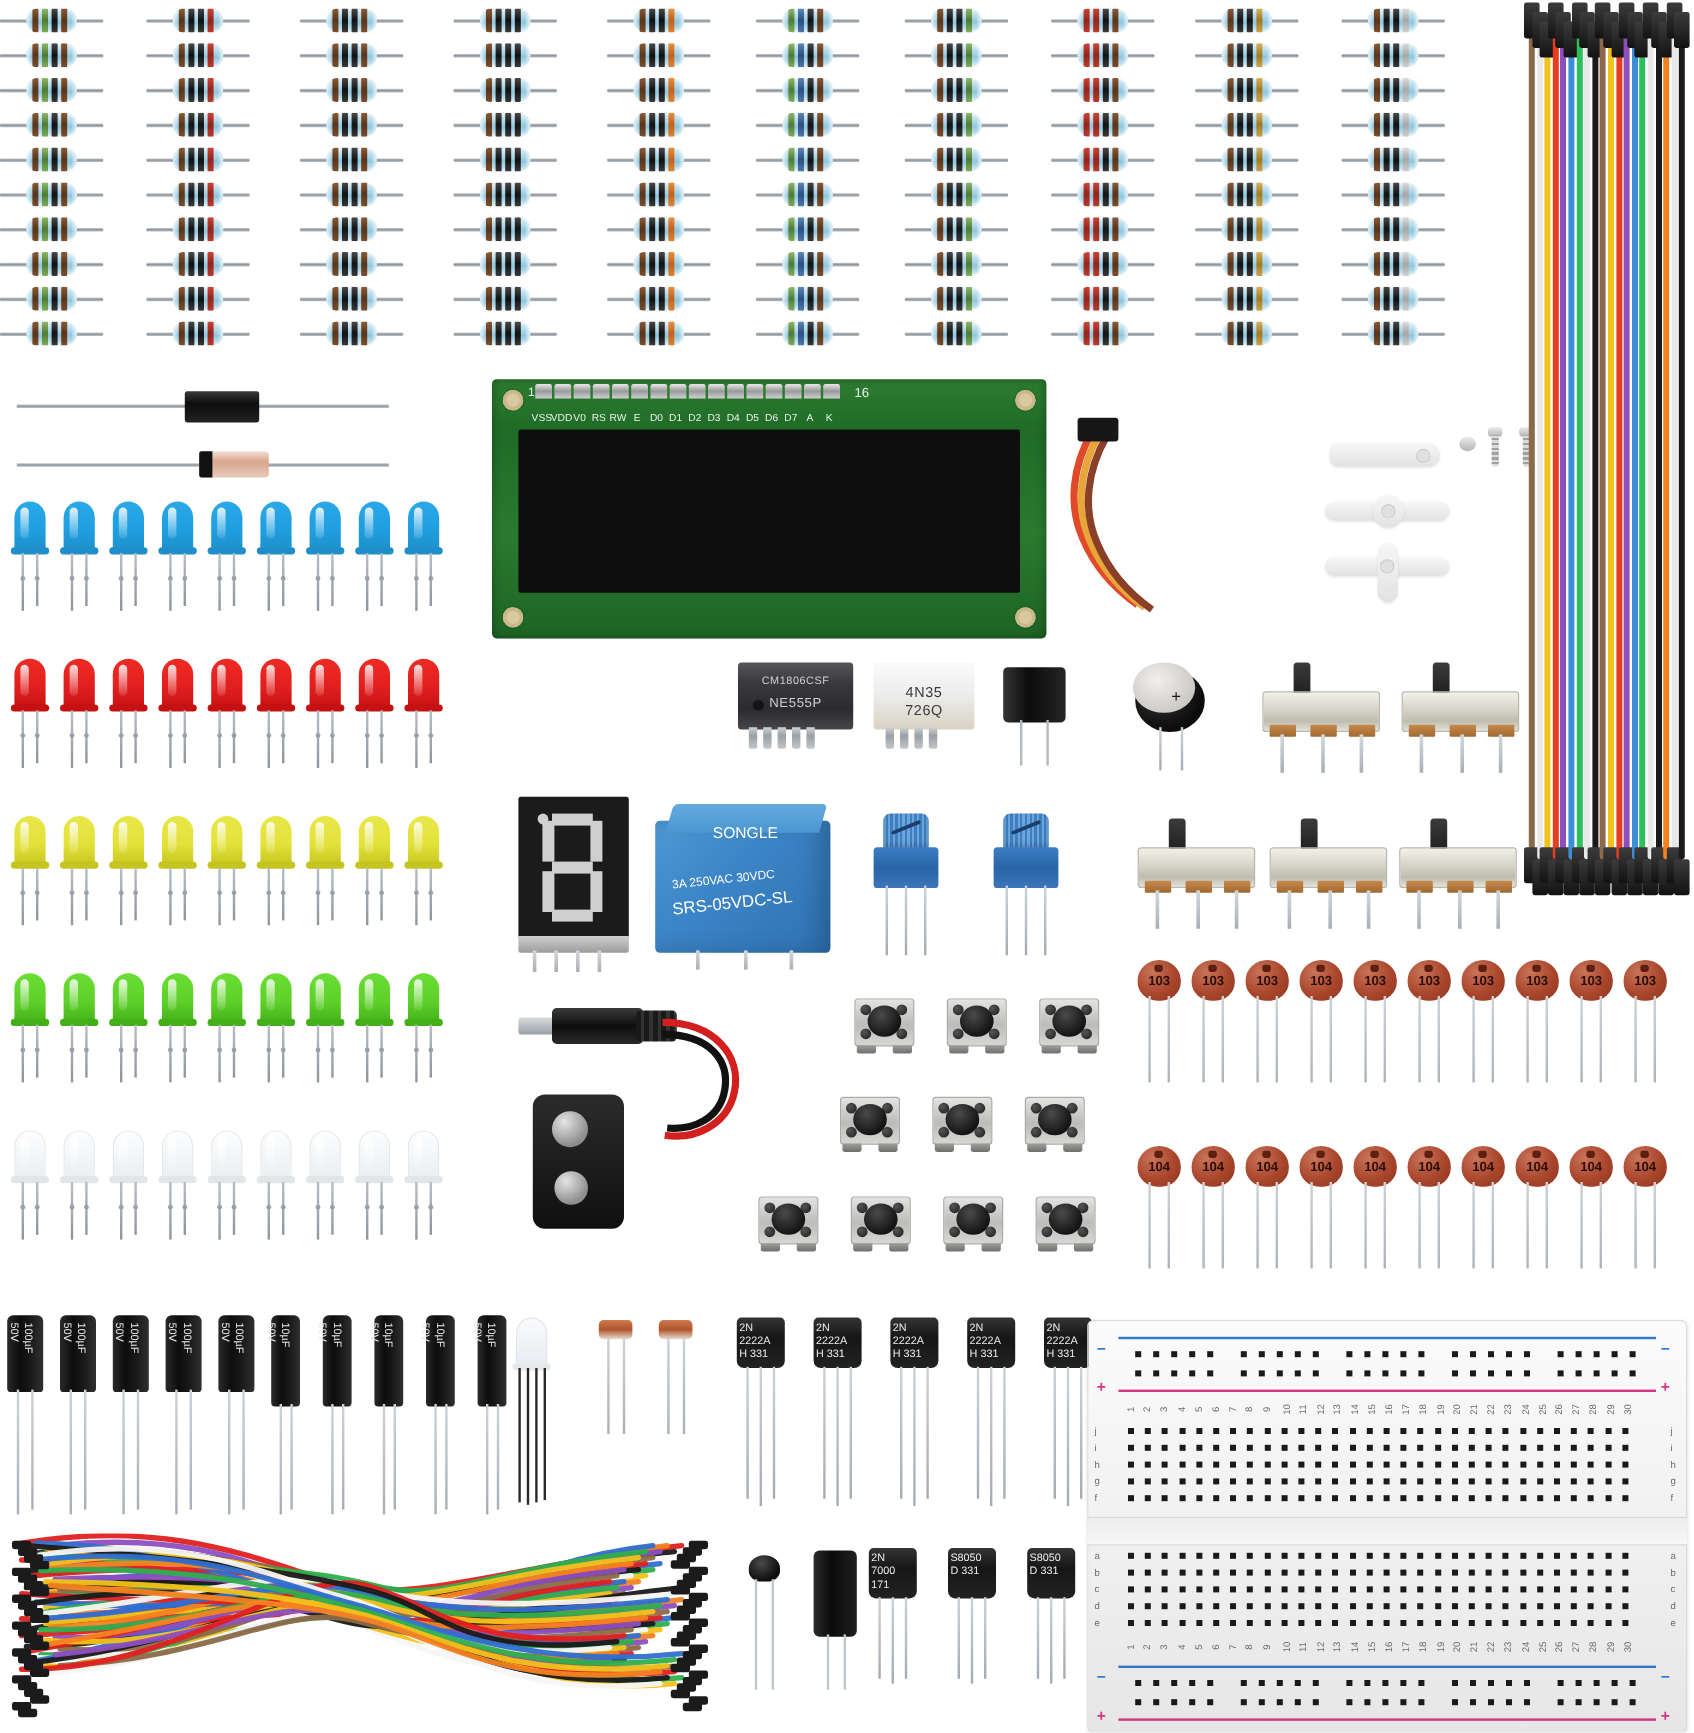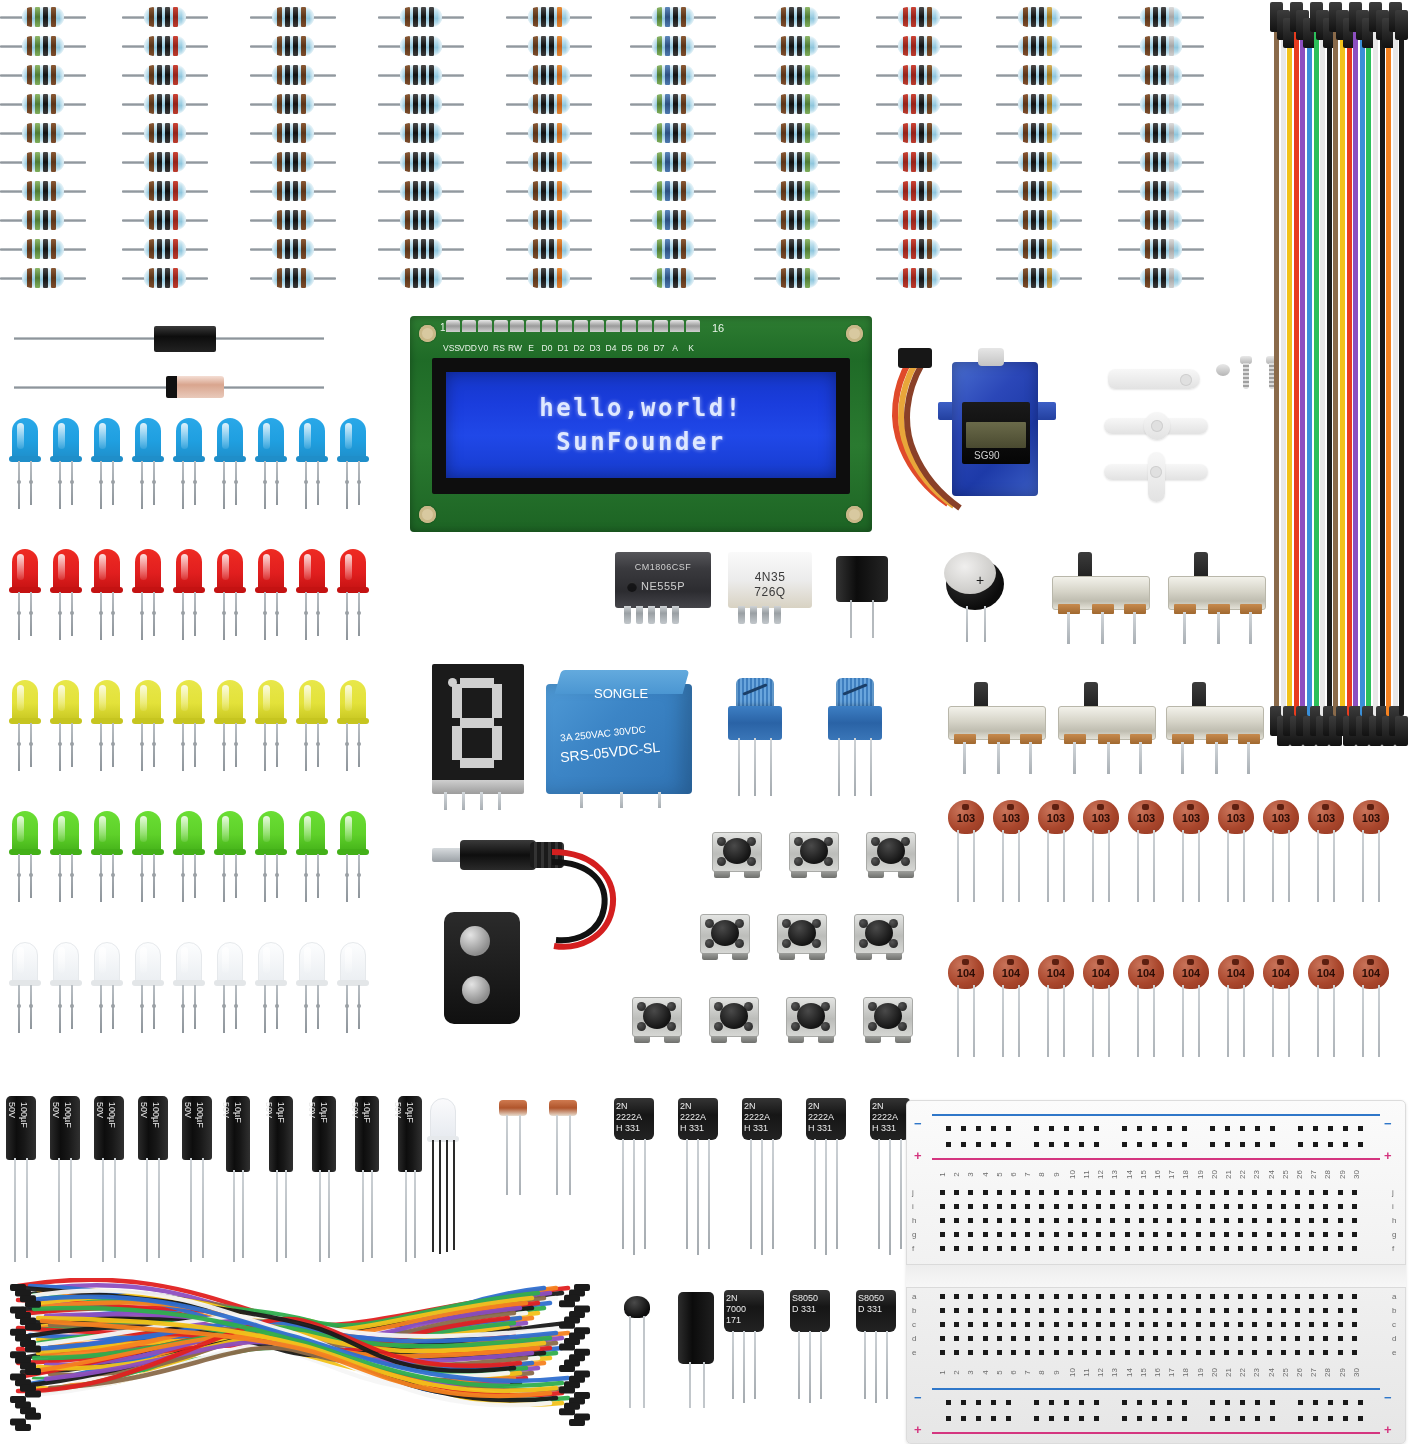--- a/index.html
+++ b/index.html
@@ -1445,35 +1445,22 @@
         <span>D5</span>
         <span>D6</span>
         <span>D7</span>
         <span>A</span>
         <span>K</span>
       </div>
     <div class="lbl" style="left:30px;top:6px;font-size:10px;color:#eaf5ea;">1</div>
     <div class="lbl" style="left:302px;top:6px;font-size:11px;color:#eaf5ea;">16</div>
 
     <div class="lcd-bezel" style="left:22px;top:42px;width:418px;height:136px;"></div>
-    <div class="lcd-screen" style="left:36px;top:56px;width:390px;height:106px;">
-      <div class="lcd-line">hello,world!</div>
-      <div class="lcd-line">SunFounder</div>
-    </div>
   </div>
 
-  <div class="part" style="left:890px;top:340px;width:190px;height:190px;">
-    <div class="servo-tab" style="left:48px;top:62px;width:22px;height:18px;"></div>
-    <div class="servo-tab" style="left:144px;top:62px;width:22px;height:18px;"></div>
-    <div class="servo-body" style="left:62px;top:22px;width:86px;height:134px;"></div>
-    <div class="servo-gear" style="left:88px;top:8px;width:26px;height:18px;"></div>
-    <div class="servo-plate" style="left:72px;top:62px;width:68px;height:62px;"></div>
-    <div class="servo-sticker" style="left:76px;top:82px;width:60px;height:26px;"></div>
-    <div class="lbl" style="left:84px;top:110px;font-size:10px;color:#cfcfcf;">SG90</div>
-  </div>
 
   <svg class="abs" style="left:888px;top:348px;" width="82" height="170" viewBox="0 0 82 170">
     <path d="M22 12 C6 40 2 72 14 100 C24 124 40 142 60 156" stroke="#e04a2a" stroke-width="6" fill="none"></path>
     <path d="M28 14 C12 42 8 74 20 102 C30 126 46 144 66 158" stroke="#e8a63a" stroke-width="6" fill="none"></path>
     <path d="M34 16 C18 44 14 76 26 104 C36 128 52 146 72 160" stroke="#8a4028" stroke-width="6" fill="none"></path>
     <rect x="10" y="0" width="34" height="20" rx="3" fill="#171717"></rect>
   </svg>
 
   <div class="part" style="left:1108px;top:366px;width:92px;height:26px;">
     <div class="horn" style="left:0;top:3px;width:92px;height:20px;border-radius:10px 14px 14px 10px;"></div>

